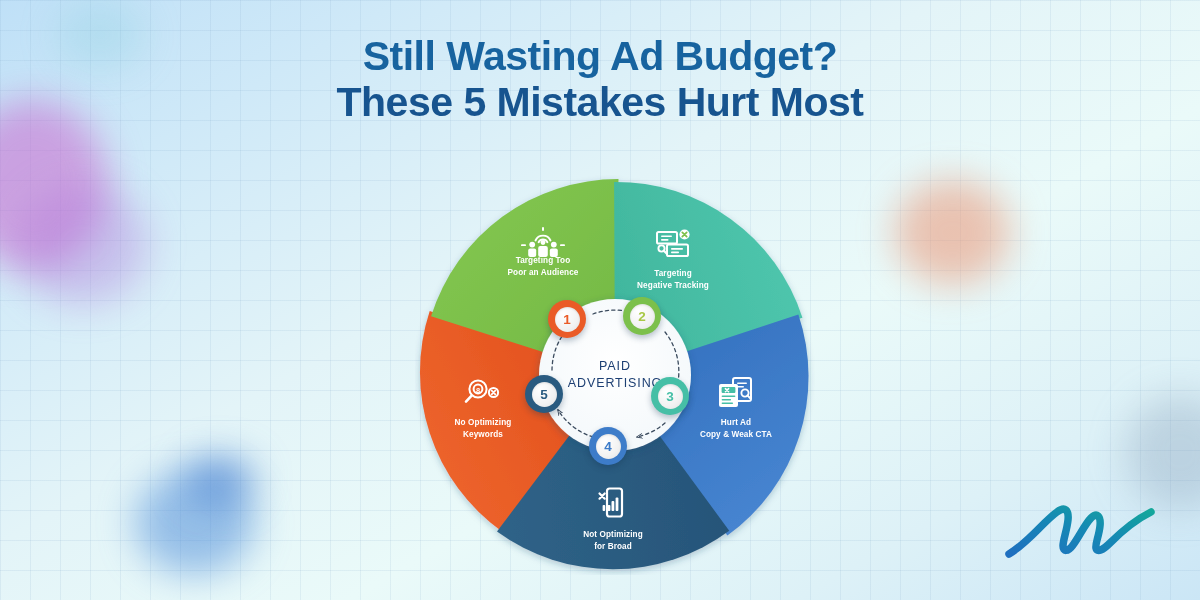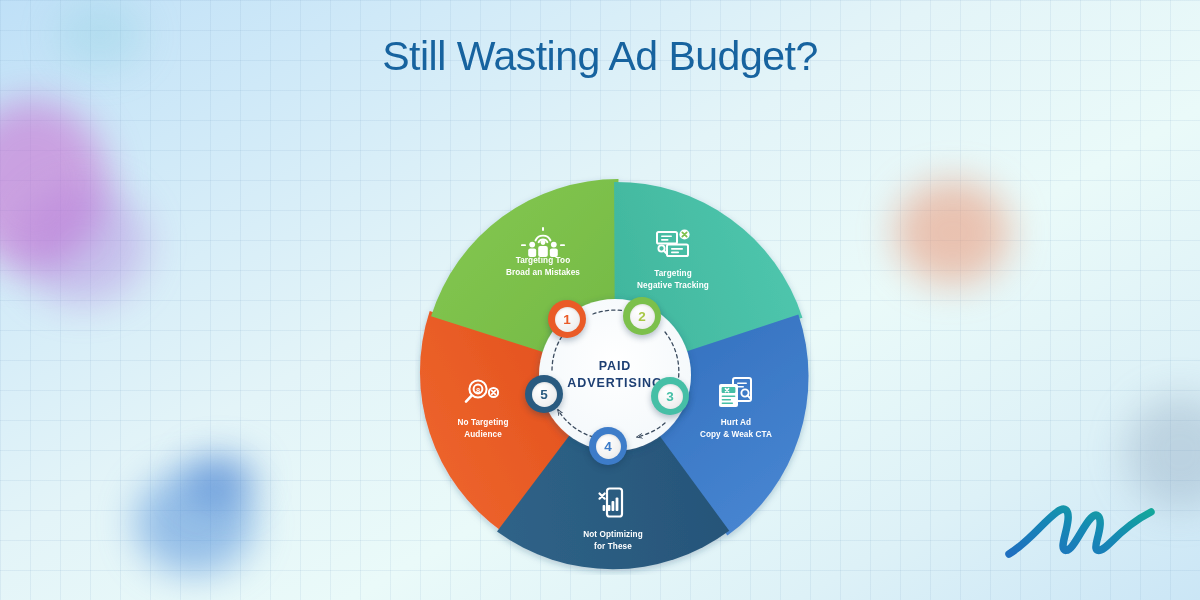--- a/index.html
+++ b/index.html
@@ -19,21 +19,21 @@
     background-size:30px 30px;
     pointer-events:none;
   }
   .blob { position:absolute; border-radius:50%; filter:blur(18px); pointer-events:none; }
 
   #title-block {
     position:absolute; left:0; top:34px; width:1200px;
     text-align:center; z-index:6;
   }
   #title-block .line {
-    font-weight:normal; letter-spacing:-0.5px; line-height:1.12;
+    font-weight:bold; letter-spacing:-0.5px; line-height:1.12;
     color:#17639f;
     font-size:41px;
   }
   #title-block .line2 { color:#17548f; font-size:41px; }
 
   #wheel-wrap {
     position:absolute; left:415px; top:175px; width:400px; height:400px; z-index:5;
   }
   #wheel { position:absolute; inset:0; }
 
@@ -51,41 +51,42 @@
   }
   .num-circle .inner {
     width:25px; height:25px; border-radius:50%;
     background:radial-gradient(circle at 35% 30%,#ffffff 0%,#f2f2f2 60%,#e2e2e2 100%);
     display:flex; align-items:center; justify-content:center;
     font-size:13.5px; font-weight:bold;
     box-shadow:inset 0 1px 2px rgba(0,0,0,.10);
   }
   #hub-text {
     position:absolute; left:50%; top:50%; transform:translate(-50%,-50%);
-    text-align:center; color:#1d3f73; font-weight:bold;
+    text-align:center; color:#1d3f73; font-weight:normal;
     font-size:12.5px; line-height:1.35; letter-spacing:.9px; width:140px;
   }
 
   #logo { position:absolute; left:1005px; top:498px; width:150px; height:70px; z-index:6; }
 </style>
 </head>
 <body>
 
 <div id="grid"></div>
 
 <div class="blob" style="left:-42px; top:100px; width:150px; height:170px; background:rgba(200,85,200,.48);"></div>
 <div class="blob" style="left:18px; top:185px; width:130px; height:120px; background:rgba(175,120,215,.36);"></div>
 <div class="blob" style="left:895px; top:180px; width:115px; height:105px; background:rgba(233,140,105,.50);"></div>
 <div class="blob" style="left:135px; top:470px; width:120px; height:105px; background:rgba(70,135,215,.50);"></div>
 <div class="blob" style="left:185px; top:455px; width:70px; height:50px; background:rgba(60,120,205,.55);"></div>
 <div class="blob" style="left:1125px; top:395px; width:110px; height:115px; background:rgba(125,150,175,.30);"></div>
 <div class="blob" style="left:55px; top:0px; width:90px; height:70px; background:rgba(120,200,215,.22);"></div>
 
 <div id="title-block">
   <div class="line">Still Wasting Ad Budget?</div>
+  <div class="line line2">These 5 Mistakes Hurt Most</div>
 </div>
 
 <div id="wheel-wrap">
   <svg id="wheel" viewBox="0 0 400 400">
     <defs>
       <filter id="segShadow" x="-30%" y="-30%" width="160%" height="160%">
         <feDropShadow dx="0" dy="2.5" stdDeviation="3" flood-color="#16476e" flood-opacity="0.26"></feDropShadow>
       </filter>
       <filter id="hubShadow" x="-40%" y="-40%" width="180%" height="180%">
         <feDropShadow dx="0" dy="2" stdDeviation="3.5" flood-color="#16476e" flood-opacity="0.30"></feDropShadow>
@@ -158,21 +159,21 @@
       <circle cx="11.2" cy="17.6" r="2.9"></circle>
       <rect x="7.2" y="21.6" width="8" height="8.4" rx="2"></rect>
       <circle cx="32.8" cy="17.6" r="2.9"></circle>
       <rect x="28.8" y="21.6" width="8" height="8.4" rx="2"></rect>
       <rect x="0" y="17.2" width="5" height="1.9" rx=".9"></rect>
       <rect x="39" y="17.2" width="5" height="1.9" rx=".9"></rect>
     </g>
   </svg>
   <div class="seg-label" style="left:68px; top:80px;">
     <div>Targeting Too</div>
-    <div>Broad an Mistakes</div>
+    <div>Poor an Audience</div>
   </div>
 
   <svg class="seg-icon" style="left:236px; top:52px;" viewBox="0 0 44 34">
     <g fill="#ffffff">
       <rect x="6" y="5" width="20" height="11.5" rx="1.6" fill="none" stroke="#fff" stroke-width="2"></rect>
       <rect x="10" y="8.4" width="11" height="1.7" rx=".8"></rect>
       <rect x="10" y="12" width="7.5" height="1.7" rx=".8"></rect>
       <rect x="16" y="17.5" width="21" height="11.5" rx="1.6" fill="none" stroke="#fff" stroke-width="2"></rect>
       <rect x="20" y="21" width="12" height="1.7" rx=".8"></rect>
       <rect x="20" y="24.6" width="8" height="1.7" rx=".8"></rect>
@@ -212,36 +213,36 @@
       <rect x="16" y="1.5" width="15" height="28" rx="2.6" fill="none" stroke="#fff" stroke-width="2.2"></rect>
       <rect x="20.5" y="14" width="2.8" height="10" rx=".9"></rect>
       <rect x="24.6" y="10.5" width="2.8" height="13.5" rx=".9"></rect>
       <rect x="16.6" y="18" width="2.8" height="6" rx=".9"></rect>
       <rect x="11.6" y="18" width="2.6" height="6" rx=".9"></rect>
       <path d="M8.5 6.5l5.2 5.2M13.7 6.5l-5.2 5.2" stroke="#fff" stroke-width="2.2" stroke-linecap="round"></path>
     </g>
   </svg>
   <div class="seg-label" style="left:138px; top:354px;">
     <div>Not Optimizing</div>
-    <div>for These</div>
+    <div>for Broad</div>
   </div>
 
   <svg class="seg-icon" style="left:46px; top:201px;" viewBox="0 0 44 34">
     <g fill="none" stroke="#ffffff" stroke-width="2" stroke-linecap="round">
       <circle cx="17" cy="13" r="8.6"></circle>
       <circle cx="17" cy="13" r="4.4"></circle>
       <path d="M10.6 19.6 L5 25.6" stroke-width="2.6"></path>
       <circle cx="32.5" cy="16.5" r="4.6"></circle>
     </g>
     <path d="M30.7 14.7l3.6 3.6M34.3 14.7l-3.6 3.6" stroke="#ffffff" stroke-width="1.7" stroke-linecap="round"></path>
     <text x="17" y="16.6" font-size="7.4" font-weight="bold" fill="#ffffff" text-anchor="middle" font-family="Liberation Sans, sans-serif">8</text>
   </svg>
   <div class="seg-label" style="left:8px; top:242px;">
-    <div>No Targeting</div>
-    <div>Audience</div>
+    <div>No Optimizing</div>
+    <div>Keywords</div>
   </div>
 
   <div class="num-circle" style="left:133px; top:125px; background:#ea5b27;">
     <div class="inner" style="color:#ea5b27;">1</div>
   </div>
   <div class="num-circle" style="left:208px; top:122px; background:#7cc04b;">
     <div class="inner" style="color:#a8c846;">2</div>
   </div>
   <div class="num-circle" style="left:236px; top:202px; background:#46bfa6;">
     <div class="inner" style="color:#46bfa6;">3</div>

